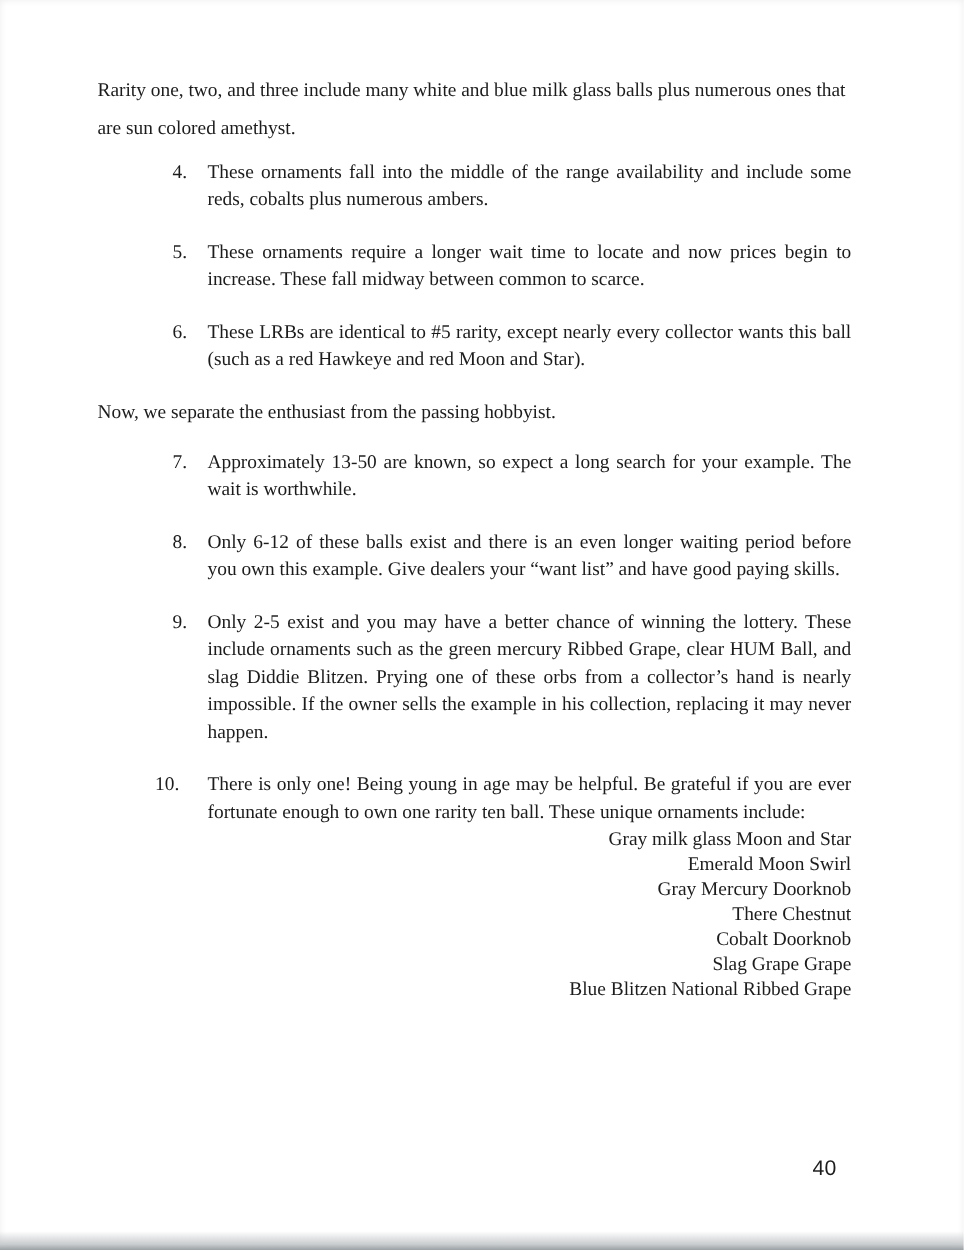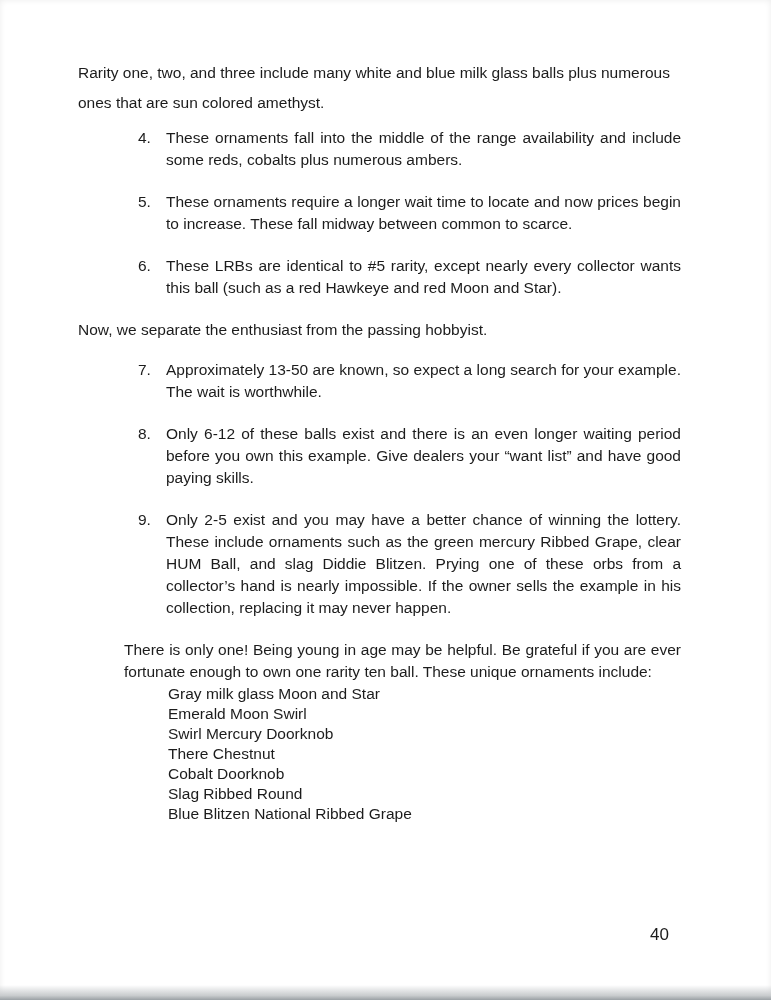--- a/index.html
+++ b/index.html
@@ -17,20 +17,21 @@
     box-shadow: inset 0 0 6px rgba(0,0,0,0.08);
   }
   .scan-bottom {
     position: absolute; left: 0; right: 0; bottom: 0; height: 15px;
     background: linear-gradient(180deg, rgba(255,255,255,0) 0%, #c9ccce 70%, #9aa0a4 100%);
     pointer-events: none;
   }
   .page {
     padding: 58px 90px 0 78px;
     font-size: 15.5px;
+    font-family: Liberation Serif, serif;
   }
   .intro {
     line-height: 30px;
     margin-bottom: 9px;
   }
   .item {
     display: flex;
     margin-left: 60px;
     margin-bottom: 20px;
     line-height: 22px;
@@ -50,21 +51,21 @@
   .plain {
     line-height: 22px;
     margin: 2px 0 18px 0;
   }
   .sublist {
     margin-left: 44px;
     margin-top: 1px;
   }
   .sublist .subitem {
     line-height: 20px;
-    text-align: left;
+    text-align: right;
   }
   .page-number {
     position: absolute;
     top: 925px;
     right: 102px;
     font-size: 17px;
   }
 </style>
 </head>
 <body>
@@ -99,29 +100,30 @@
     <span class="num">8.</span>
     <div class="txt">Only 6-12 of these balls exist and there is an even longer waiting period before you own this example. Give dealers your “want list” and have good paying skills.</div>
   </div>
 
   <div class="item">
     <span class="num">9.</span>
     <div class="txt">Only 2-5 exist and you may have a better chance of winning the lottery. These include ornaments such as the green mercury Ribbed Grape, clear HUM Ball, and slag Diddie Blitzen. Prying one of these orbs from a collector’s hand is nearly impossible. If the owner sells the example in his collection, replacing it may never happen.</div>
   </div>
 
   <div class="item item-10">
+    <span class="num">10.</span>
     <div class="txt">
       <span>There is only one! Being young in age may be helpful. Be grateful if you are ever fortunate enough to own one rarity ten ball. These unique ornaments include:</span>
       <div class="sublist">
         <div class="subitem">Gray milk glass Moon and Star</div>
         <div class="subitem">Emerald Moon Swirl</div>
-        <div class="subitem">Swirl Mercury Doorknob</div>
+        <div class="subitem">Gray Mercury Doorknob</div>
         <div class="subitem">There Chestnut</div>
         <div class="subitem">Cobalt Doorknob</div>
-        <div class="subitem">Slag Ribbed Round</div>
+        <div class="subitem">Slag Grape Grape</div>
         <div class="subitem">Blue Blitzen National Ribbed Grape</div>
       </div>
     </div>
   </div>
 
 </div>
 
 <div class="page-number">40</div>
 
 <div class="scan-edge"></div>

